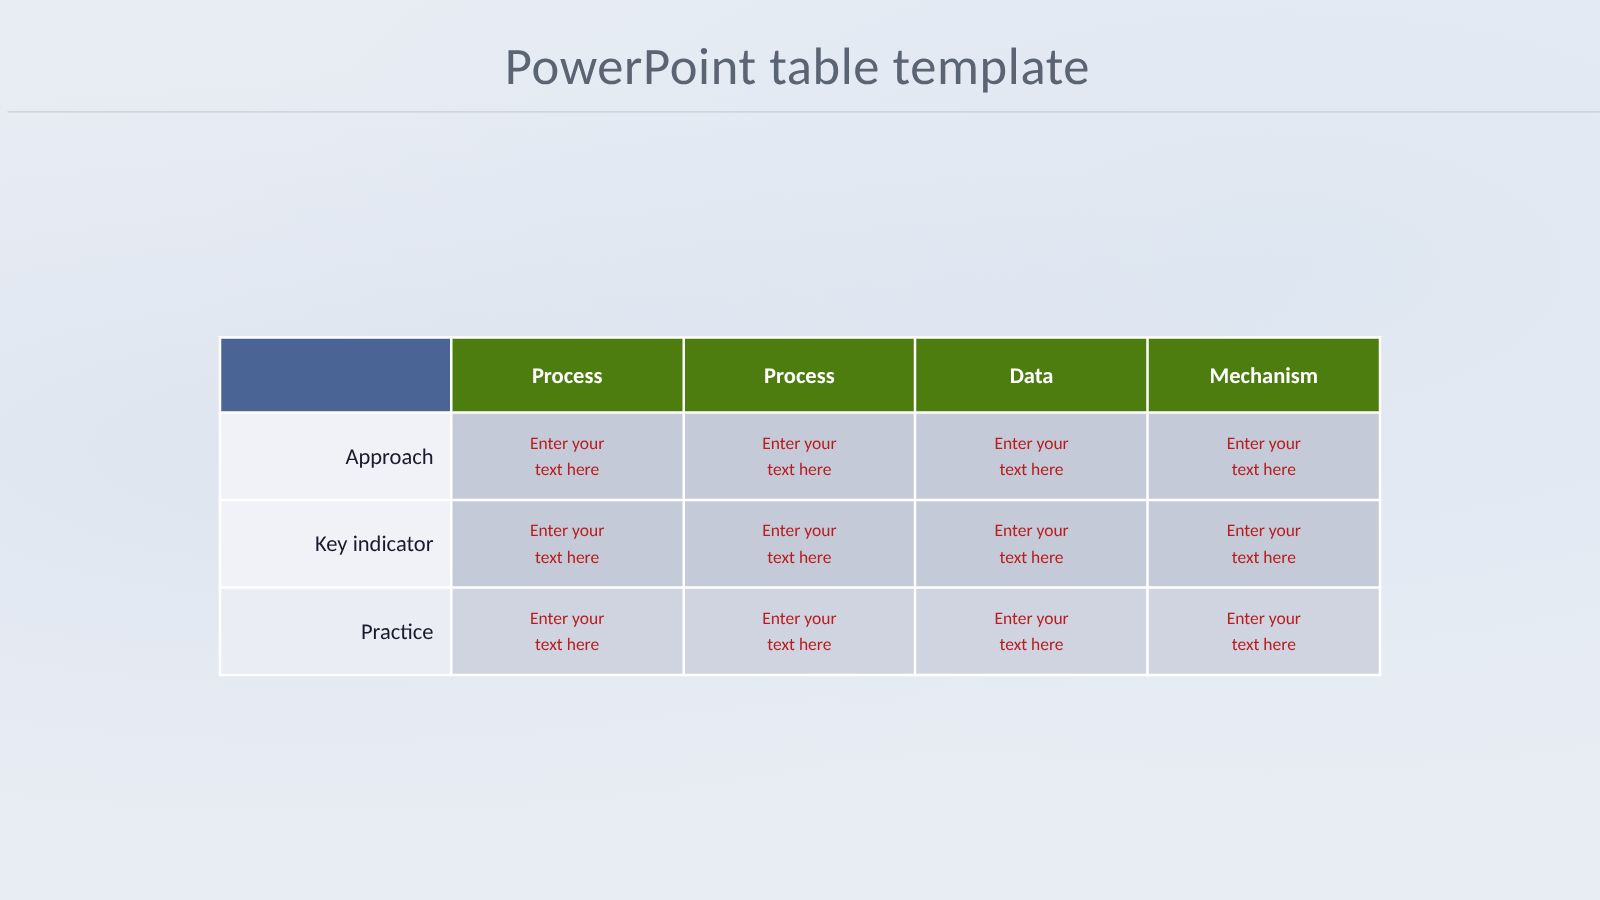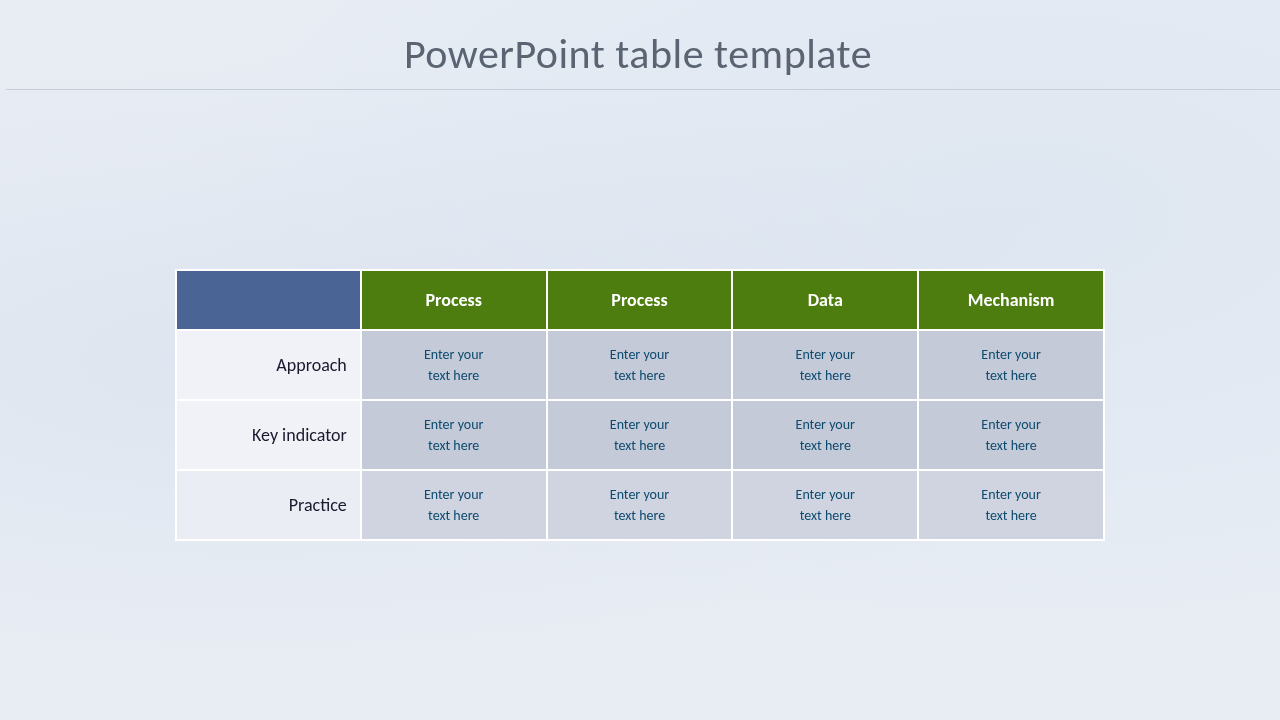--- a/index.html
+++ b/index.html
@@ -85,21 +85,21 @@
       color: #1a1a2e;
       font-weight: 400;
       width: 185px;
     }
 
     .data-cell {
       background-color: #c5cad9;
       text-align: center;
       padding: 22px 10px;
       font-size: 14px;
-      color: #0c4a6e;
+      color: #b91c1c;
       line-height: 1.5;
       width: 186px;
     }
 
     
     .row-even .data-cell {
       background-color: #d0d4e0;
     }
 
     .row-odd .data-cell {

